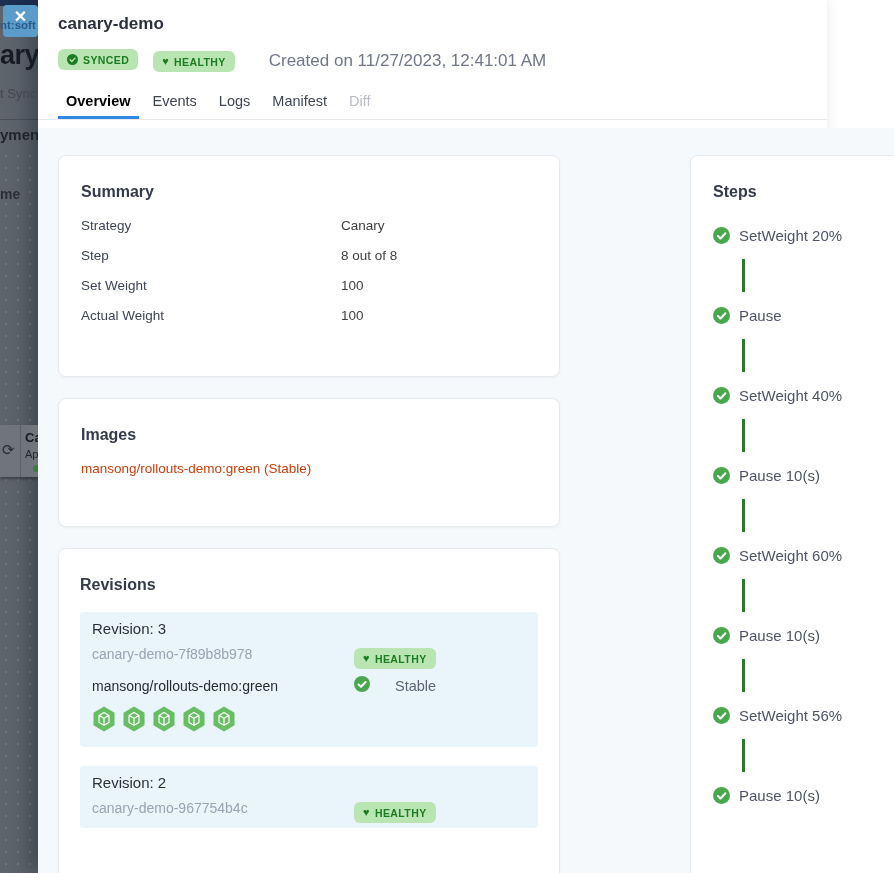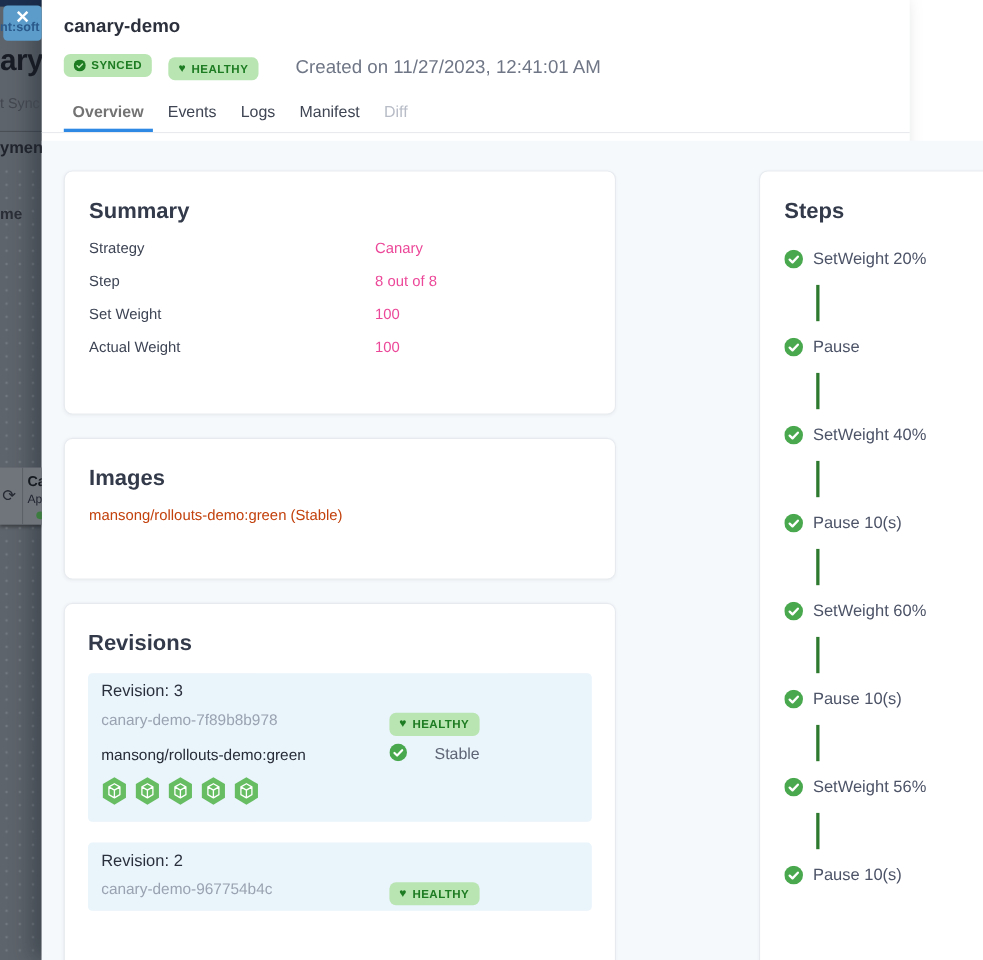--- a/index.html
+++ b/index.html
@@ -37,36 +37,36 @@
   .badge{display:inline-flex;align-items:center;gap:5px;background:#B9E5B2;color:#1D7B22;
     font-size:10.5px;font-weight:700;letter-spacing:.4px;padding:0 9px;height:21px;border-radius:6px;}
   .badge + .badge{margin-left:15px;}
   .badge .b-icon{display:inline-flex;align-items:center;}
   .badge-heart{font-size:11px;line-height:1;}
   .created{margin-left:34px;font-size:17px;color:#6F7686;}
   
   .tabs{display:flex;align-items:stretch;padding-left:20px;border-bottom:1px solid #E8EAEE;margin-top:15px;height:32px;}
   .tab{background:none;border:none;border-bottom:3px solid transparent;padding:0 8px;margin-right:6px;
     font-family:inherit;font-size:14.5px;color:#3F4553;cursor:pointer;line-height:29px;}
-  .tab.active{color:#737373;font-weight:700;border-bottom-color:#2E89E5;}
+  .tab.active{color:#000000;font-weight:700;border-bottom-color:#2E89E5;}
   .tab.disabled{color:#B7BCC6;cursor:default;}
   
   .content{position:absolute;left:0;top:128px;width:856px;height:745px;background:#F6F9FC;overflow:hidden;}
   .card{position:absolute;background:#fff;border:1px solid #E7EBEF;border-radius:8px;
     box-shadow:0 1px 3px rgba(25,40,60,.05);box-sizing:border-box;}
-  .card h2{margin:0;font-size:20px;font-weight:700;color:#333A4A;line-height:24px;}
+  .card h2{margin:0;font-size:16px;font-weight:700;color:#333A4A;line-height:24px;}
   .card-summary{left:20px;top:27px;width:502px;height:222px;padding:24px 22px 0;}
   .card-images {left:20px;top:270px;width:502px;height:129px;padding:24px 22px 0;}
   .card-revisions{left:20px;top:420px;width:502px;height:400px;padding:24px 21px 0;}
   .card-steps{left:652px;top:27px;width:260px;height:760px;padding:24px 0 0 22px;}
   
   .sum-rows{margin-top:6px;}
   .sum-row{display:flex;height:30px;align-items:center;}
   .sum-label{width:260px;font-size:13.5px;color:#3D4454;}
-  .sum-value{font-size:13.5px;color:#ec4899;}
+  .sum-value{font-size:13.5px;color:#404040;}
   
   .image-line{margin-top:14px;font-size:13.5px;color:#c2410c;}
   
   .rev-list{margin-top:15px;}
   .rev-card{position:relative;background:#E9F4FB;border-radius:4px;}
   .rev-card.tall{height:135px;margin-bottom:19px;}
   .rev-card.short{height:62px;}
   .rev-title{position:absolute;left:12px;top:8px;font-size:15px;color:#2B303D;}
   .rev-name{position:absolute;left:12px;top:34px;font-size:14px;color:#9AA3B1;}
   .rev-badge{position:absolute;left:274px;top:36px;}

